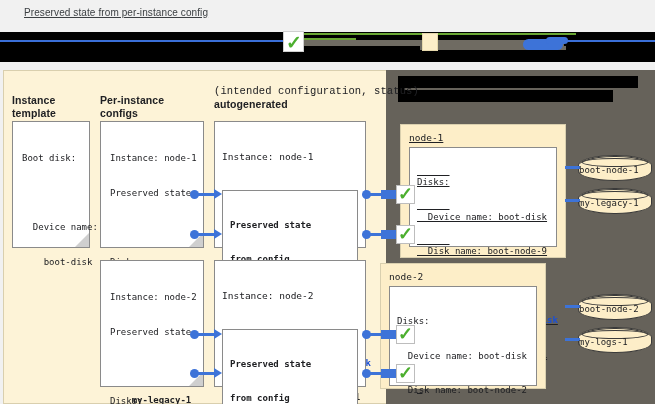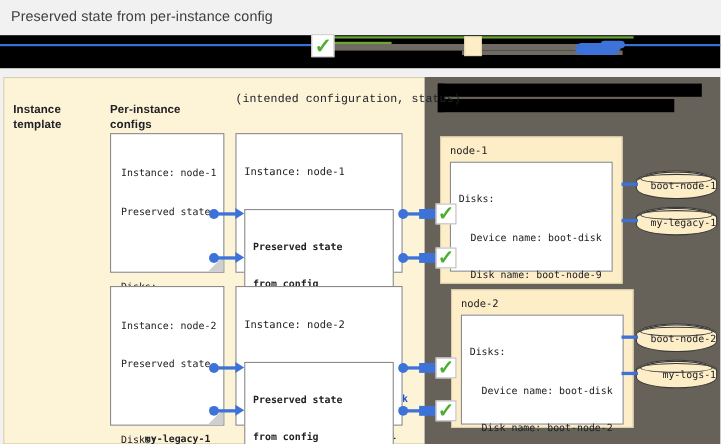--- a/index.html
+++ b/index.html
@@ -7,23 +7,24 @@
     width: 655px; height: 404px;
     background: #f1f1f1;
     font-family: "Liberation Sans", sans-serif;
     overflow: hidden;
     position: relative;
   }
   #root { position:absolute; inset:0; }
 
   
   .caption {
-    position:absolute; left:10px; top:7px;
-    font-size: 13px; color:#3c4043;
+    position:absolute; left:24px; top:7px;
+    font-size: 10px; color:#3c4043;
     letter-spacing:.1px;
+    text-decoration:underline;
   }
 
   
   .legend-band {
     position:absolute; left:0; top:32px; width:655px; height:30px;
     background:#000;
   }
   .legend-rule {
     position:absolute; left:0; top:40px; width:655px; height:2px;
     background:#3a6fd8;
@@ -131,21 +132,21 @@
     padding:6px 7px; white-space:pre; line-height:11.5px;
   }
 
   
   .disk {
     position:absolute; width:74px; height:26px;
     background:#fdeec8; border:1px solid #3a3a3a;
     border-radius:36px / 10px;
     font-family:"DejaVu Sans Mono", monospace; font-size:9px;
     color:#202124;
-    display:flex; align-items:center; justify-content:flex-end;
+    display:flex; align-items:center; justify-content:flex-start;
     box-shadow: inset 0 6px 0 -5px #3a3a3a;
   }
   .disk::before {
     content:""; position:absolute; left:3px; top:2px; right:3px; height:7px;
     border:1px solid #3a3a3a; border-radius:50%;
     background:#fdeec8;
   }
   .disk span { position:relative; z-index:2; padding-top:4px; }
 
   
@@ -201,22 +202,30 @@
   <div class="col-head" style="left:12px; top:94px;">
     <div>Instance</div>
     <div>template</div>
   </div>
   <div class="col-head" style="left:100px; top:94px;">
     <div>Per-instance</div>
     <div>configs</div>
   </div>
   <div class="col-head" style="left:214px; top:85px;">
     <div class="reg">(intended configuration, status)</div>
-  </div>
-
+    <div>autogenerated</div>
+  </div>
+
+  <div class="card" style="left:12px; top:121px; width:78px; height:127px;">
+    <div>Boot disk:</div>
+    <div>&nbsp;</div>
+    <div>  Device name:</div>
+    <div>    boot-disk</div>
+    <div class="foldcorner2"></div>
+  </div>
 
   <div class="card" style="left:100px; top:121px; width:104px; height:127px;">
     <div>Instance: node-1</div>
     <div>Preserved state</div>
     <div>&nbsp;</div>
     <div>Disks:</div>
     <div>  Device name:</div>
     <div class="b">    legacy-disk</div>
     <div>  Disk name:</div>
     <div class="bold">    my-legacy-1</div>
@@ -264,36 +273,36 @@
       
       
       
       
       
       
       
     </div>
   </div>
 
-  <div class="node-box" style="left:400px; top:124px; width:166px; height:134px;">
+  <div class="node-box" style="left:400px; top:124px; width:166px; height:134px;text-decoration:underline;">
     <div class="node-title">node-1</div>
     <div class="node-inner" style="height:100px;">
       <div>Disks:</div>
       <div>  Device name: boot-disk</div>
       <div>  Disk name: boot-node-9</div>
       <div>&nbsp;</div>
       <div><span>  Device name: </span><span class="b">legacy-disk</span></div>
       <div><span>  Disk name: </span><span class="bold">my-legacy-1</span></div>
       <div>&nbsp;</div>
       
       
     </div>
   </div>
 
-  <div class="node-box" style="left:410px; top:263px; width:166px; height:126px;">
+  <div class="node-box" style="left:380px; top:263px; width:166px; height:126px;">
     <div class="node-title">node-2</div>
     <div class="node-inner" style="height:100px;">
       <div>Disks:</div>
       <div>  Device name: boot-disk</div>
       <div>  Disk name: boot-node-2</div>
       
       
       
       
       

